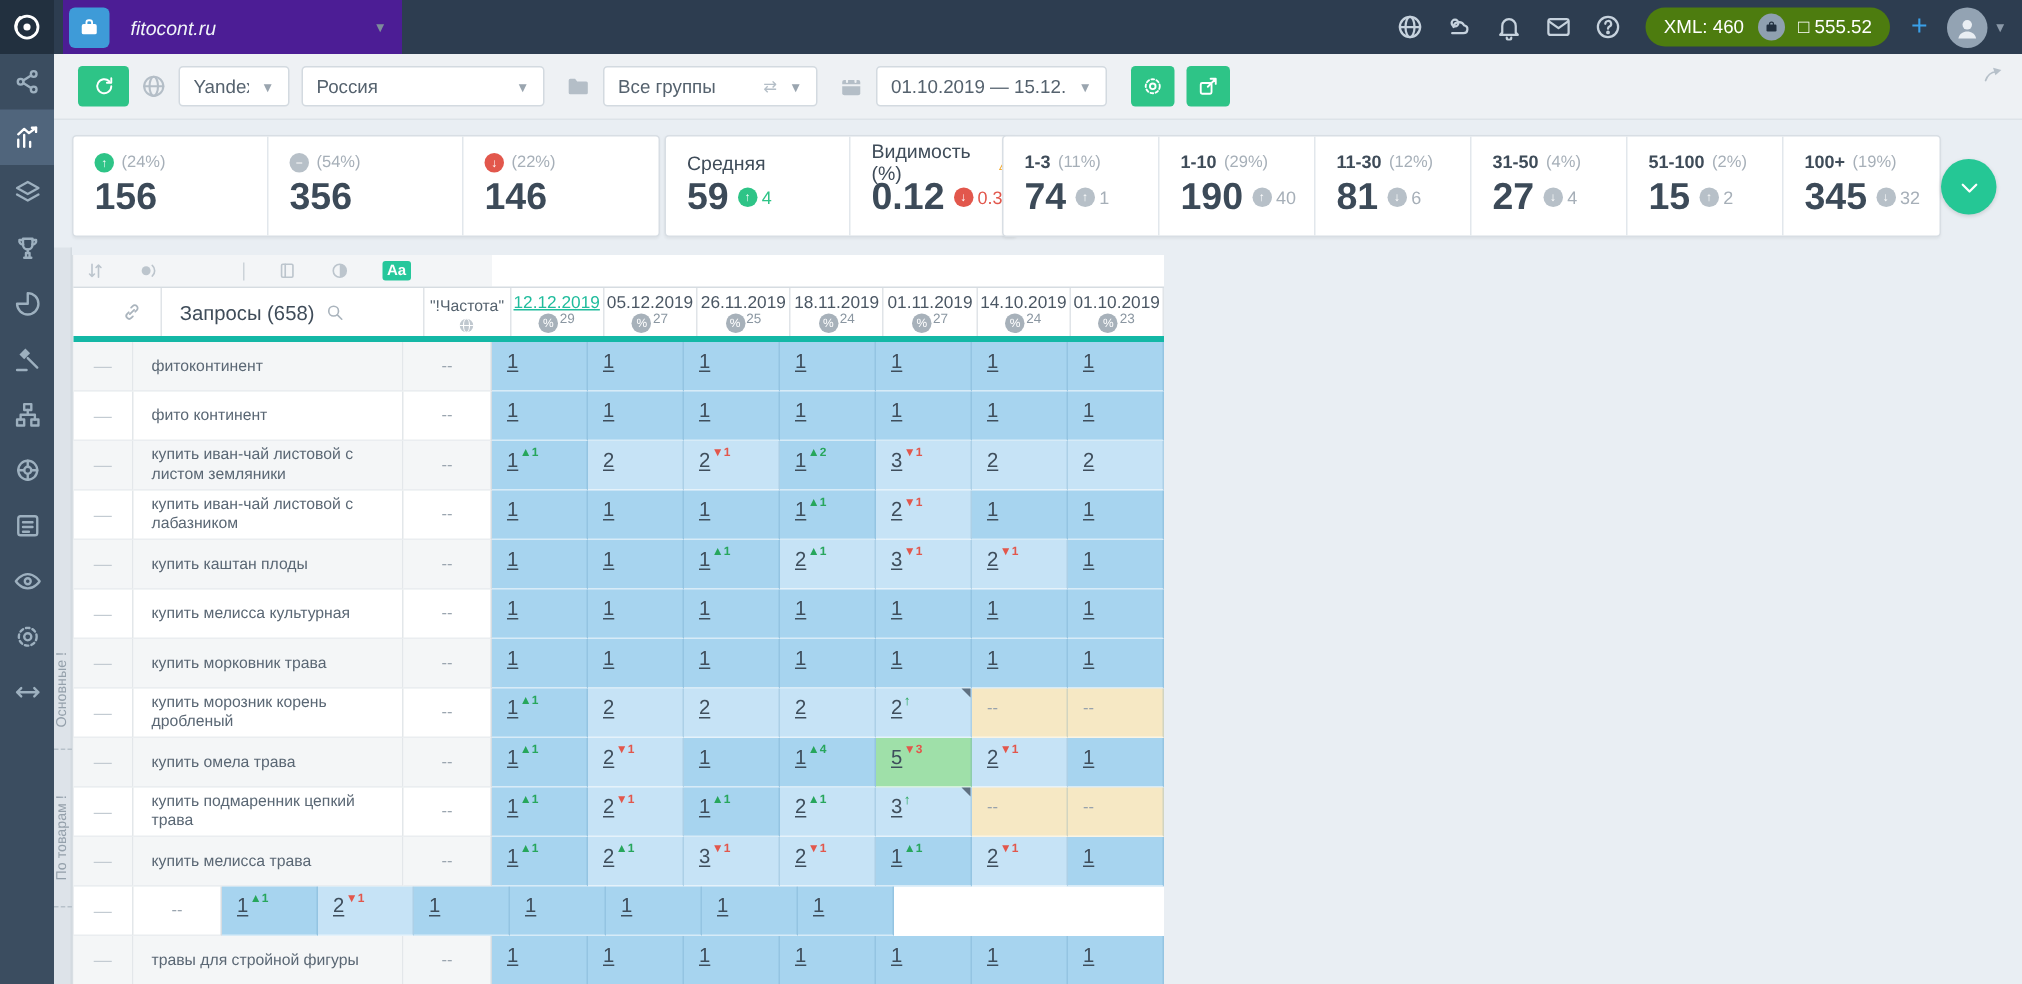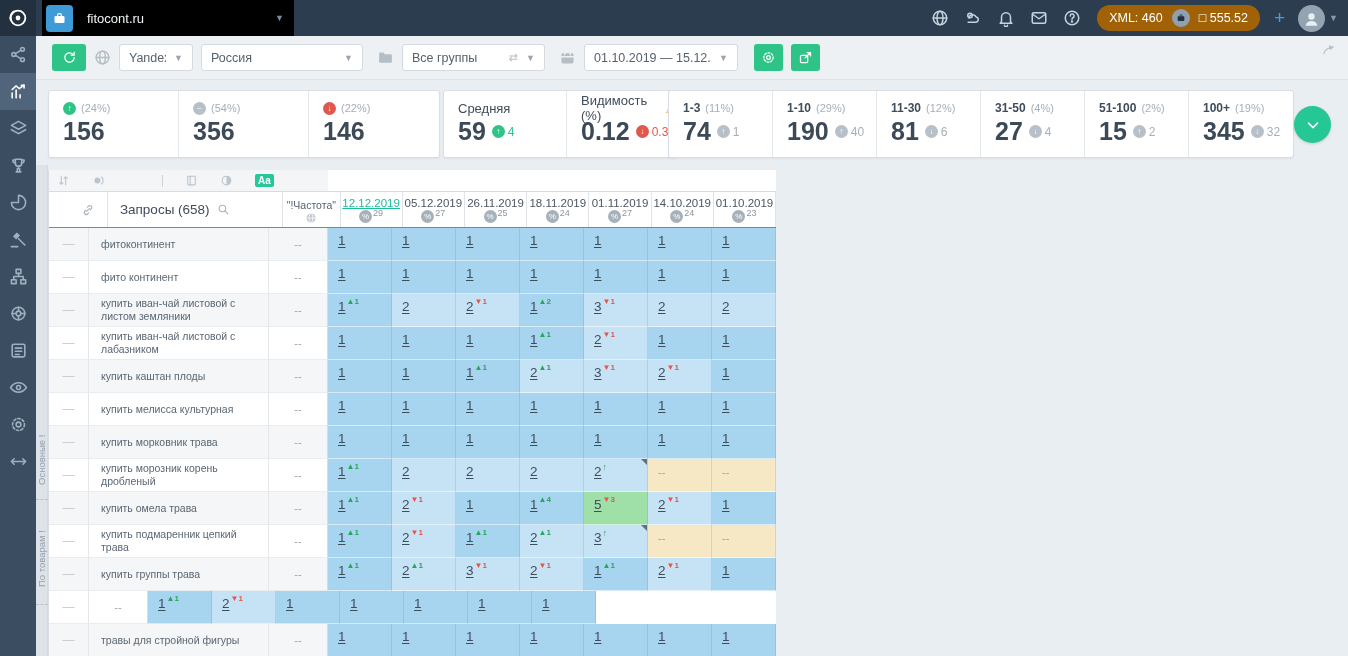--- a/index.html
+++ b/index.html
@@ -3,29 +3,29 @@
 <meta charset="utf-8">
 <style>
   * { margin:0; padding:0; box-sizing:border-box; }
   html,body { width:1348px; height:656px; overflow:hidden; font-family:"Liberation Sans",sans-serif; background:#e9eef3; position:relative; }
   svg { display:block; }
 
   
   .topbar { position:absolute; top:0; left:0; right:0; height:36px; background:#2d3d50; display:flex; align-items:center; z-index:9; }
   .logo { width:36px; height:36px; background:#22303f; display:flex; align-items:center; justify-content:center; color:#fff; cursor:pointer; }
   .logo svg { width:22px; height:22px; }
-  .project-pill { margin-left:6px; height:36px; width:252px; background:#000000; display:flex; align-items:center; cursor:pointer; }
+  .project-pill { margin-left:6px; height:36px; width:226px; background:#4c1d95; display:flex; align-items:center; cursor:pointer;font-style:italic; }
   .proj-icon { width:27px; height:27px; margin-left:4px; background:#3e9bd8; border-radius:4px; display:flex; align-items:center; justify-content:center; color:#fff; }
   .proj-icon svg { width:15px; height:15px; }
   .project-name { color:#f0f4f8; font-size:13px; margin-left:14px; }
   .pill-caret { margin-left:auto; margin-right:10px; color:#7d8c9b; font-size:9px; }
   .top-icons { margin-left:auto; display:flex; align-items:center; gap:15px; color:#c6d2dd; }
   .tico { width:18px; height:18px; cursor:pointer; }
   .tico svg { width:18px; height:18px; }
-  .xml-pill { background:#a16207; border-radius:14px; height:26px; display:flex; align-items:center; padding:0 12px; color:#fff; font-size:12.5px; gap:9px; margin-left:16px; cursor:pointer; }
+  .xml-pill { background:#4d7c0f; border-radius:14px; height:26px; display:flex; align-items:center; padding:0 12px; color:#fff; font-size:12.5px; gap:9px; margin-left:16px; cursor:pointer; }
   .circle-ic { width:18px; height:18px; border-radius:50%; background:#8fa0b0; display:flex; align-items:center; justify-content:center; color:#223040; }
   .circle-ic svg { width:10px; height:10px; }
   .plus { color:#3aa0e8; font-size:19px; margin:0 13px 0 14px; cursor:pointer; }
   .avatar { width:27px; height:27px; border-radius:50%; background:#93a3b3; color:#e9eef3; overflow:hidden; display:flex; align-items:center; justify-content:center; cursor:pointer; }
   .avatar svg { width:19px; height:19px; }
   .av-caret { color:#8b99a8; font-size:9px; margin:0 10px 0 4px; }
 
   
   .sidebar { position:absolute; top:36px; left:0; width:36px; bottom:0; background:#3b4d60; z-index:8; }
   .side-item { height:37px; display:flex; align-items:center; justify-content:center; color:#9db0bf; cursor:pointer; }
@@ -68,21 +68,21 @@
   .vstrip { position:absolute; left:36px; top:165px; width:12px; bottom:0; background:#dde3e9; border-right:1px solid #d3dae0; z-index:2; }
   .vlabel { position:absolute; left:0; width:12px; color:#94a0ab; font-size:9.5px; writing-mode:vertical-rl; transform:rotate(180deg); white-space:nowrap; text-align:center; border-top:1px dashed #b7c1ca; }
 
   
   .tablewrap { position:absolute; left:48px; top:170px; width:728px; bottom:0; background:#fff; border-left:1px solid #d8dee3; z-index:3; }
   .ttoolbar { height:22px; border-bottom:1px solid #d6dce1; background:linear-gradient(to right,#f3f5f7 279px,#fff 279px); display:flex; align-items:center; gap:22px; padding-left:8px; color:#bcc5cd; }
   .ttoolbar .ic { width:13px; height:13px; cursor:pointer; }
   .ttoolbar .ic svg { width:13px; height:13px; }
   .sep { width:1px; height:12px; background:#ccd3d9; }
   .aa { background:#26c79b; color:#fff; font-size:10px; border-radius:2px; padding:1px 3px; font-weight:700; cursor:pointer; }
-  .thead { height:36px; display:flex; border-bottom:1px solid #14b8a6; background:#fff;padding-left:20px; }
+  .thead { height:36px; display:flex; border-bottom:4px solid #14b8a6; background:#fff;padding-left:20px; }
   .th { border-right:1px solid #e0e4e8; display:flex; align-items:center; justify-content:center; }
   .th.c0 { width:40px; color:#aab4bd; }
   .th.c0 svg { width:14px; height:14px; }
   .th.c1 { width:180px; justify-content:flex-start; padding-left:12px; font-size:13.5px; color:#3f4c59; gap:7px; }
   .th.c1 svg { width:13px; height:13px; color:#aab4bd; }
   .th.c2 { width:59px; flex-direction:column; font-size:10.5px; color:#55626e; padding-top:4px; }
   .th.c2 .gmini { width:12px; height:12px; color:#c0c8cf; margin-top:1px; }
   .th.c2 .gmini svg { width:12px; height:12px; }
   .th.date { width:64px; flex-direction:column; font-size:11.5px; color:#4a5663; padding-top:3px; cursor:pointer; }
   .th.date.active .d { color:#1fbc9c; text-decoration:underline; }
@@ -805,21 +805,21 @@
         </div>
         <div class="td pos bg-n">
           <span class="na">--</span>
         </div>
         <div class="td pos bg-n">
           <span class="na">--</span>
         </div>
       </div>
       <div class="trow odd">
         <div class="td c0">—</div>
-        <div class="td c1">купить группы трава</div>
+        <div class="td c1">купить мелисса трава</div>
         <div class="td c2">--</div>
         <div class="td pos bg-d">
           <span class="pv">1</span>
           <sup class="sd up">▲1</sup>
         </div>
         <div class="td pos bg-l">
           <span class="pv">2</span>
           <sup class="sd up">▲1</sup>
         </div>
         <div class="td pos bg-l">

